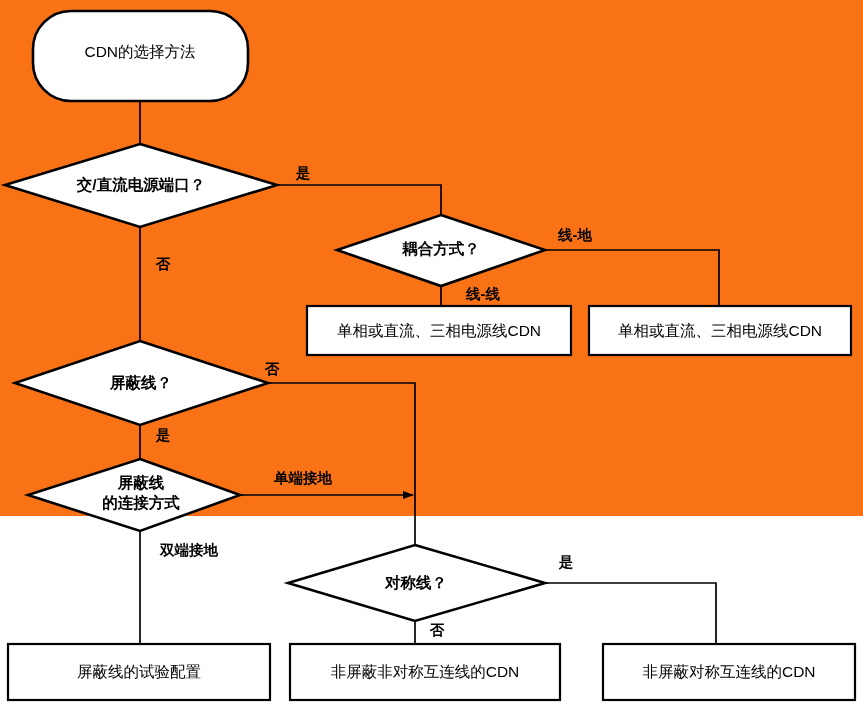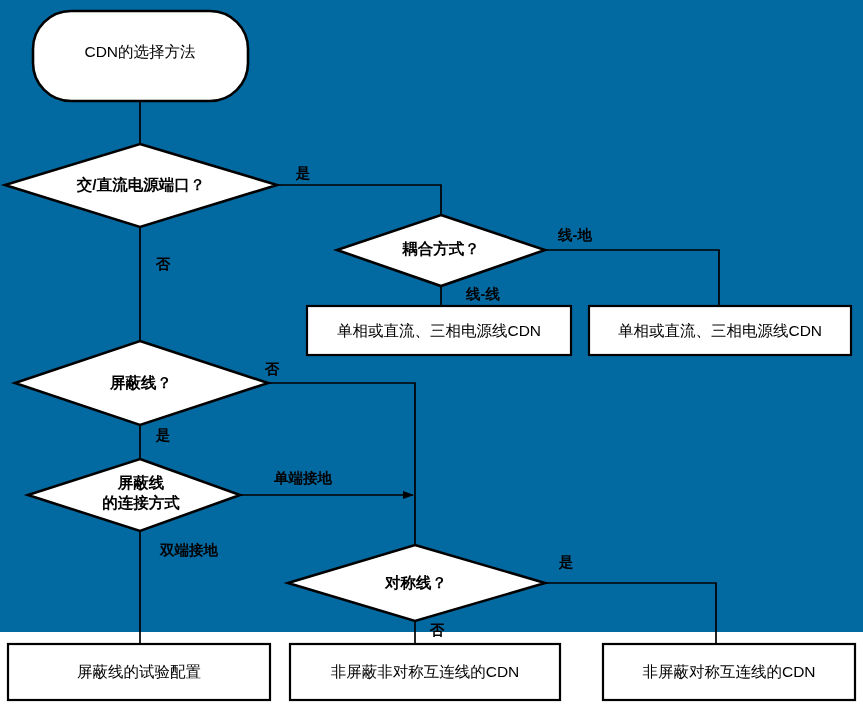--- a/index.html
+++ b/index.html
@@ -9,22 +9,22 @@
   }
   body {
     width: 863px;
     height: 708px;
     font-family: "Liberation Sans", "DejaVu Sans", sans-serif;
     overflow: hidden;
   }
   #flowchart-root {
     position: relative;
     width: 863px;
-    height: 632px;
-    background: #0369a1;
+    height: 516px;
+    background: #f97316;
   }
   svg#chart-svg {
     position: absolute;
     top: 0;
     left: 0;
     width: 863px;
     height: 708px;
   }
   .node-shape {
     fill: #ffffff;

